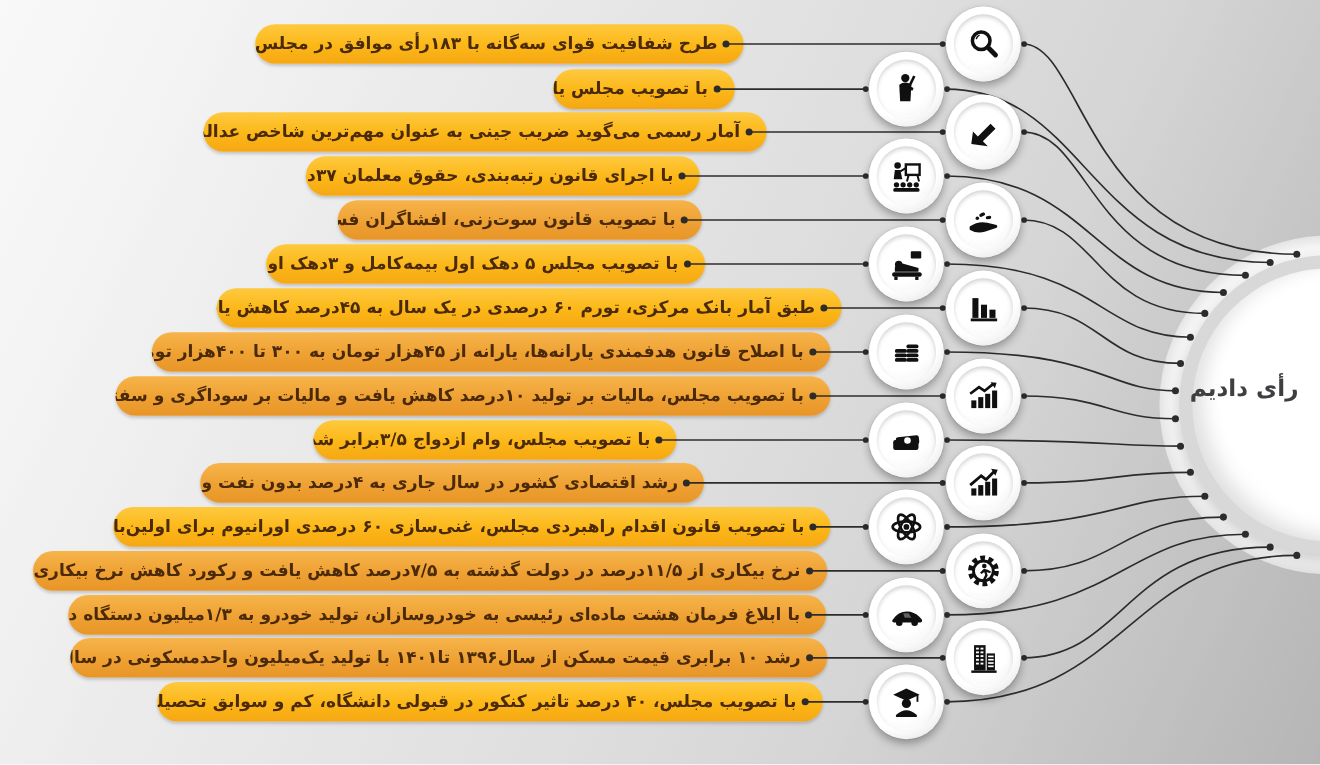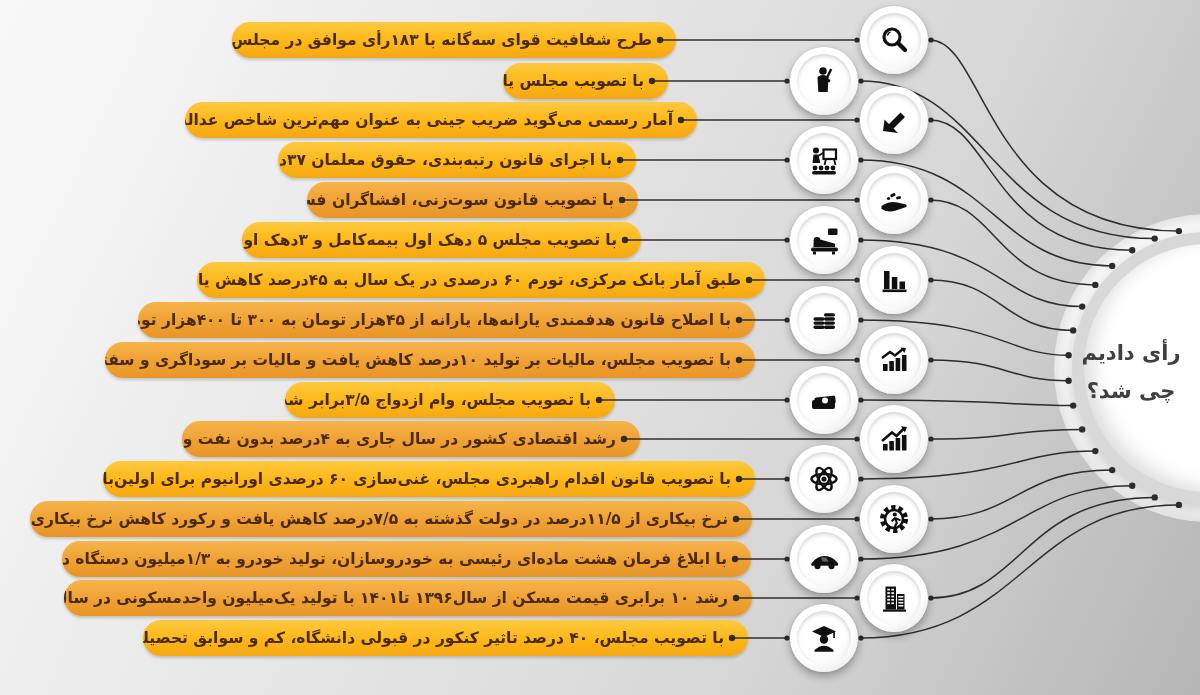--- a/index.html
+++ b/index.html
@@ -67,21 +67,20 @@
 
 <div id="stage">
   <div class="sheen"></div>
 
   <div class="hub">
     <div class="halo"></div>
     <div class="ring"></div>
     <div class="disc"></div>
     <div class="title">
       <div>رأی دادیم</div>
-      <div>چی شد؟</div>
     </div>
   </div>
 
   <svg id="lines" width="1200" height="695" viewBox="0 0 1200 695">
       <path d="M660 40 L858 40" fill="none" stroke="#2e2c2a" stroke-width="1.5"></path>
       <circle cx="660" cy="40" r="3.2" fill="#2e2c2a"></circle>
       <circle cx="857" cy="40" r="2.6" fill="#2e2c2a"></circle>
       <path d="M930 40 C986 40 986 231.05933589726723 1178.9 231.1" fill="none" stroke="#2e2c2a" stroke-width="1.5"></path>
       <circle cx="931" cy="40" r="2.6" fill="#2e2c2a"></circle>
       <circle cx="1178.9" cy="231.1" r="3.2" fill="#2e2c2a"></circle>

